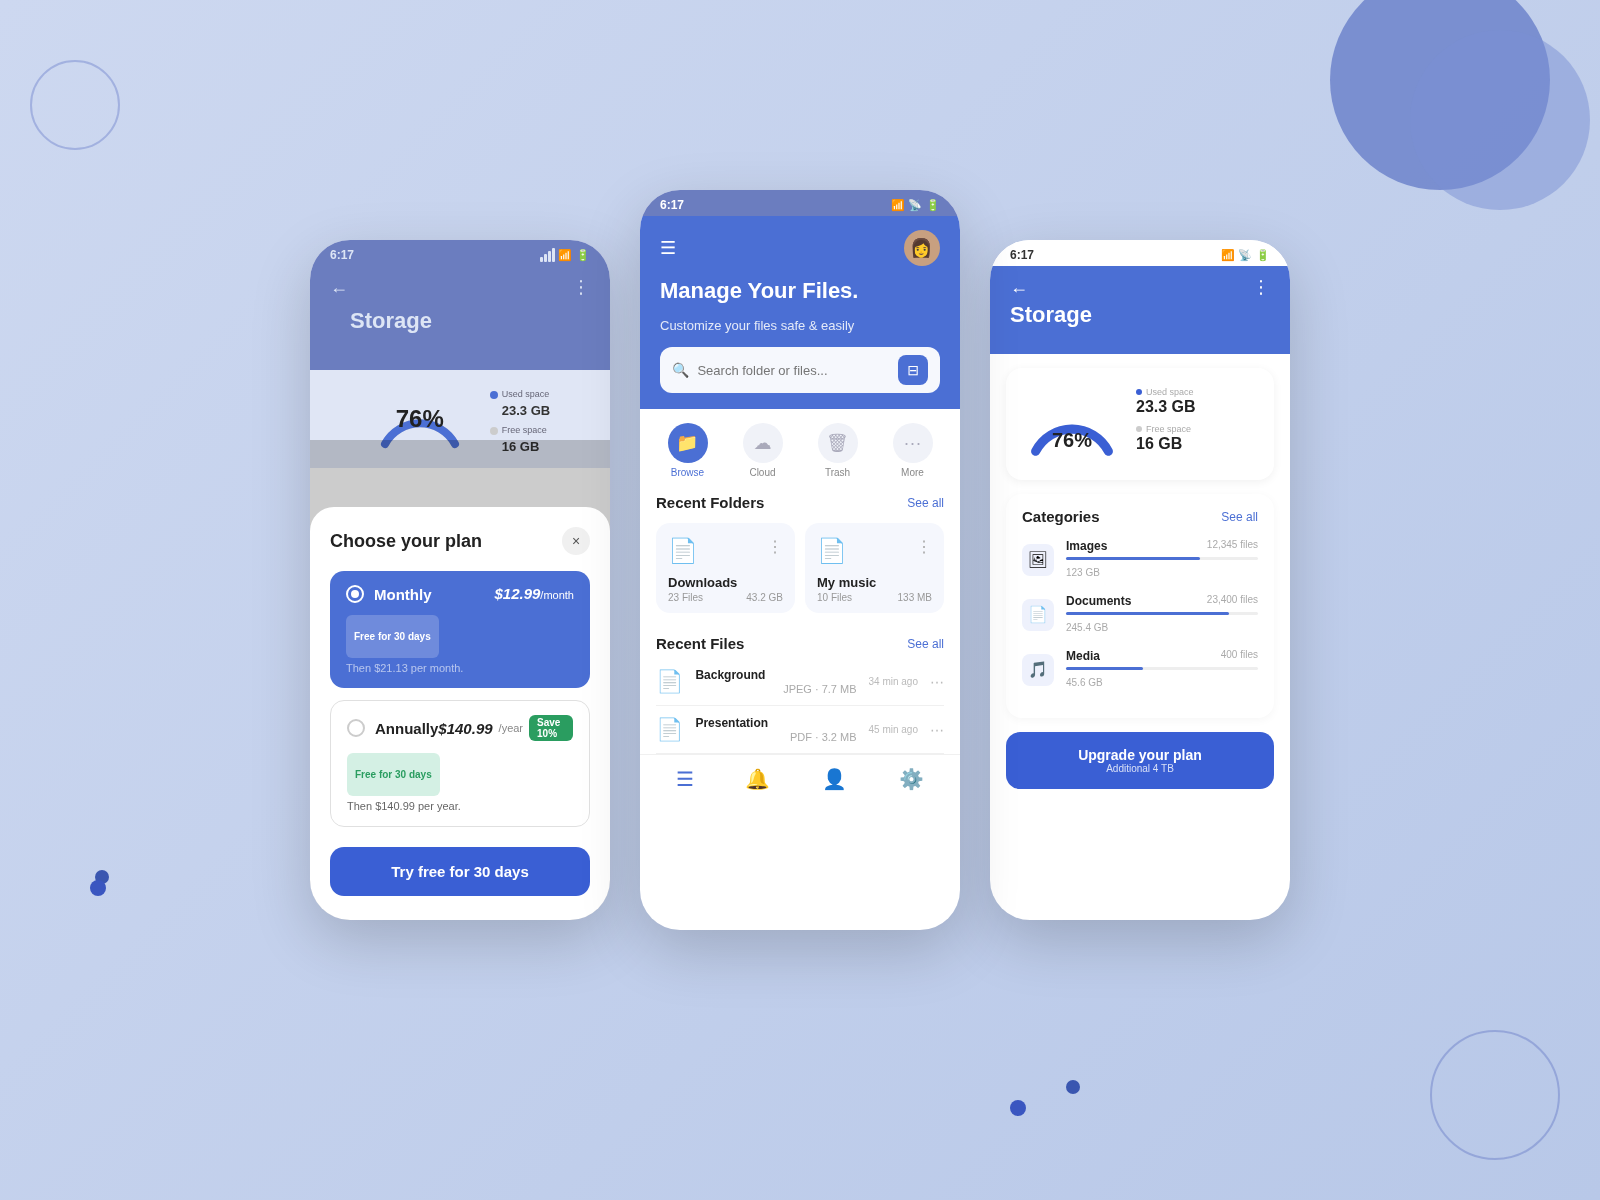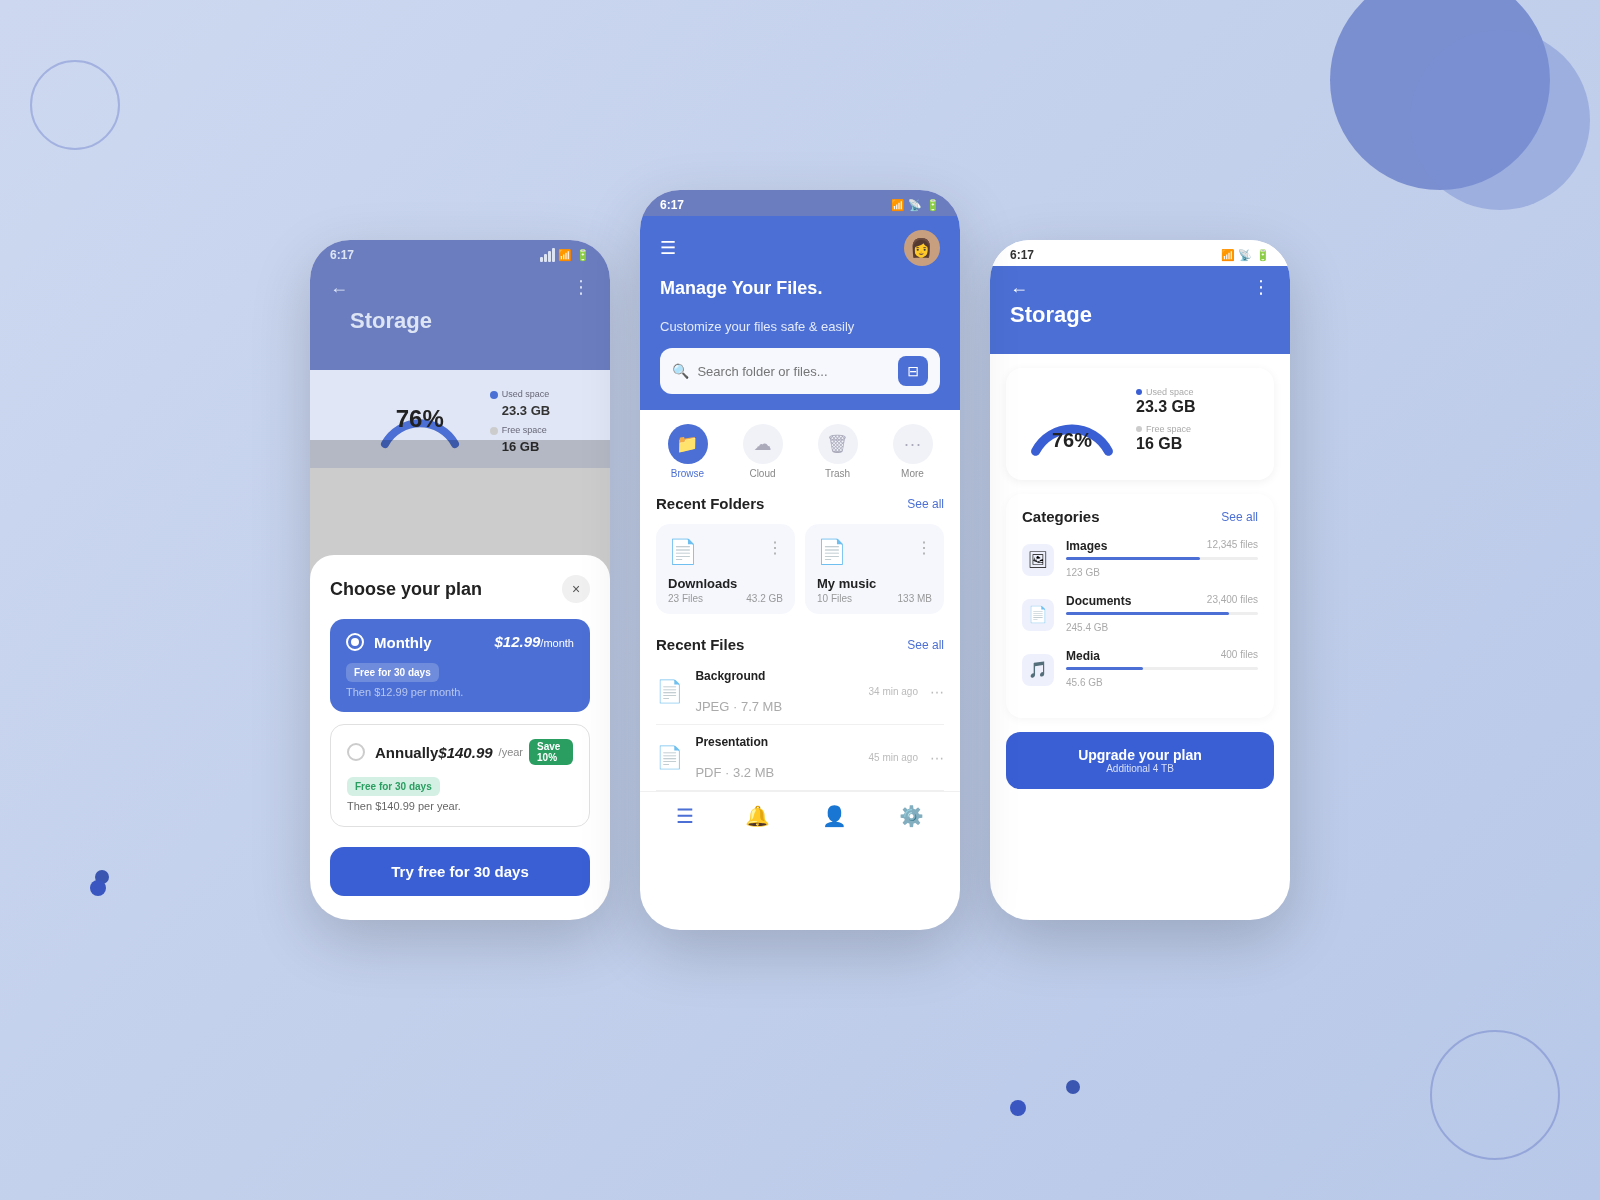--- a/index.html
+++ b/index.html
@@ -202,21 +202,21 @@
       background: #fff;
     }
     .plan-name { font-size: 15px; font-weight: 700; }
     .plan-price { font-size: 15px; font-weight: 700; font-style: italic; }
     .price-period { font-size: 11px; font-weight: 400; }
     .free-badge {
       background: #d4f0e4;
       color: #2a9d60;
       font-size: 10px;
       font-weight: 600;
-      padding: 4px 8px;
+      padding: 16px 8px;
       border-radius: 6px;
       margin-top: 6px;
       display: inline-block;
     }
     .free-badge.white {
       background: rgba(255,255,255,0.2);
       color: #fff;
     }
     .save-badge {
       background: #2a9d60;
@@ -266,21 +266,21 @@
     }
     .hamburger { font-size: 18px; cursor: pointer; }
     .avatar {
       width: 36px; height: 36px;
       border-radius: 50%;
       background: #c8a080;
       overflow: hidden;
       display: flex; align-items: center; justify-content: center;
       font-size: 18px;
     }
-    .main-title { font-size: 18px; font-weight: 800; margin-bottom: 20px; }
+    .main-title { font-size: 22px; font-weight: 800; margin-bottom: 14px; }
     .sub-title { font-size: 13px; opacity: 0.85; margin-bottom: 14px; }
     .search-bar {
       display: flex;
       align-items: center;
       background: rgba(255,255,255,0.95);
       border-radius: 12px;
       padding: 8px 12px;
       gap: 8px;
     }
     .search-icon-small { font-size: 14px; color: #888; }
@@ -372,21 +372,21 @@
       display: flex;
       align-items: center;
       gap: 12px;
       padding: 10px 0;
       border-bottom: 1px solid #f0f0f0;
       cursor: pointer;
     }
     .file-icon { font-size: 22px; color: #4b6fd4; }
     .file-info { flex: 1; }
     .file-name { font-size: 12px; font-weight: 600; color: #222; }
-    .file-meta { font-size: 13px; color: #aaa; margin-top: 16px; }
+    .file-meta { font-size: 11px; color: #aaa; margin-top: 1px; text-align: right; }
     .file-more { font-size: 14px; color: #bbb; cursor: pointer; }
     .file-time { font-size: 10px; color: #bbb; }
 
     
     .bottom-nav {
       display: flex;
       justify-content: space-around;
       padding: 12px 10px;
       border-top: 1px solid #f0f0f0;
       background: #fff;
@@ -595,21 +595,21 @@
               </div>
               <span class="plan-name">Monthly</span>
             </div>
             <div>
               <span class="plan-price">$12.99</span><span class="price-period">/month</span>
             </div>
           </div>
           <div style="margin-top:6px;">
             <span class="free-badge white">Free for 30 days</span>
           </div>
-          <div class="plan-note white">Then $12.99 per month.</div>
+          <div class="plan-note white">Then $21.13 per month.</div>
         </div>
 
         
         <div class="plan-option unselected">
           <div class="plan-row">
             <div class="plan-name-area">
               <div class="radio-circle" style="border-color:#ccc;">
               </div>
               <span class="plan-name">Annually</span>
             </div>

